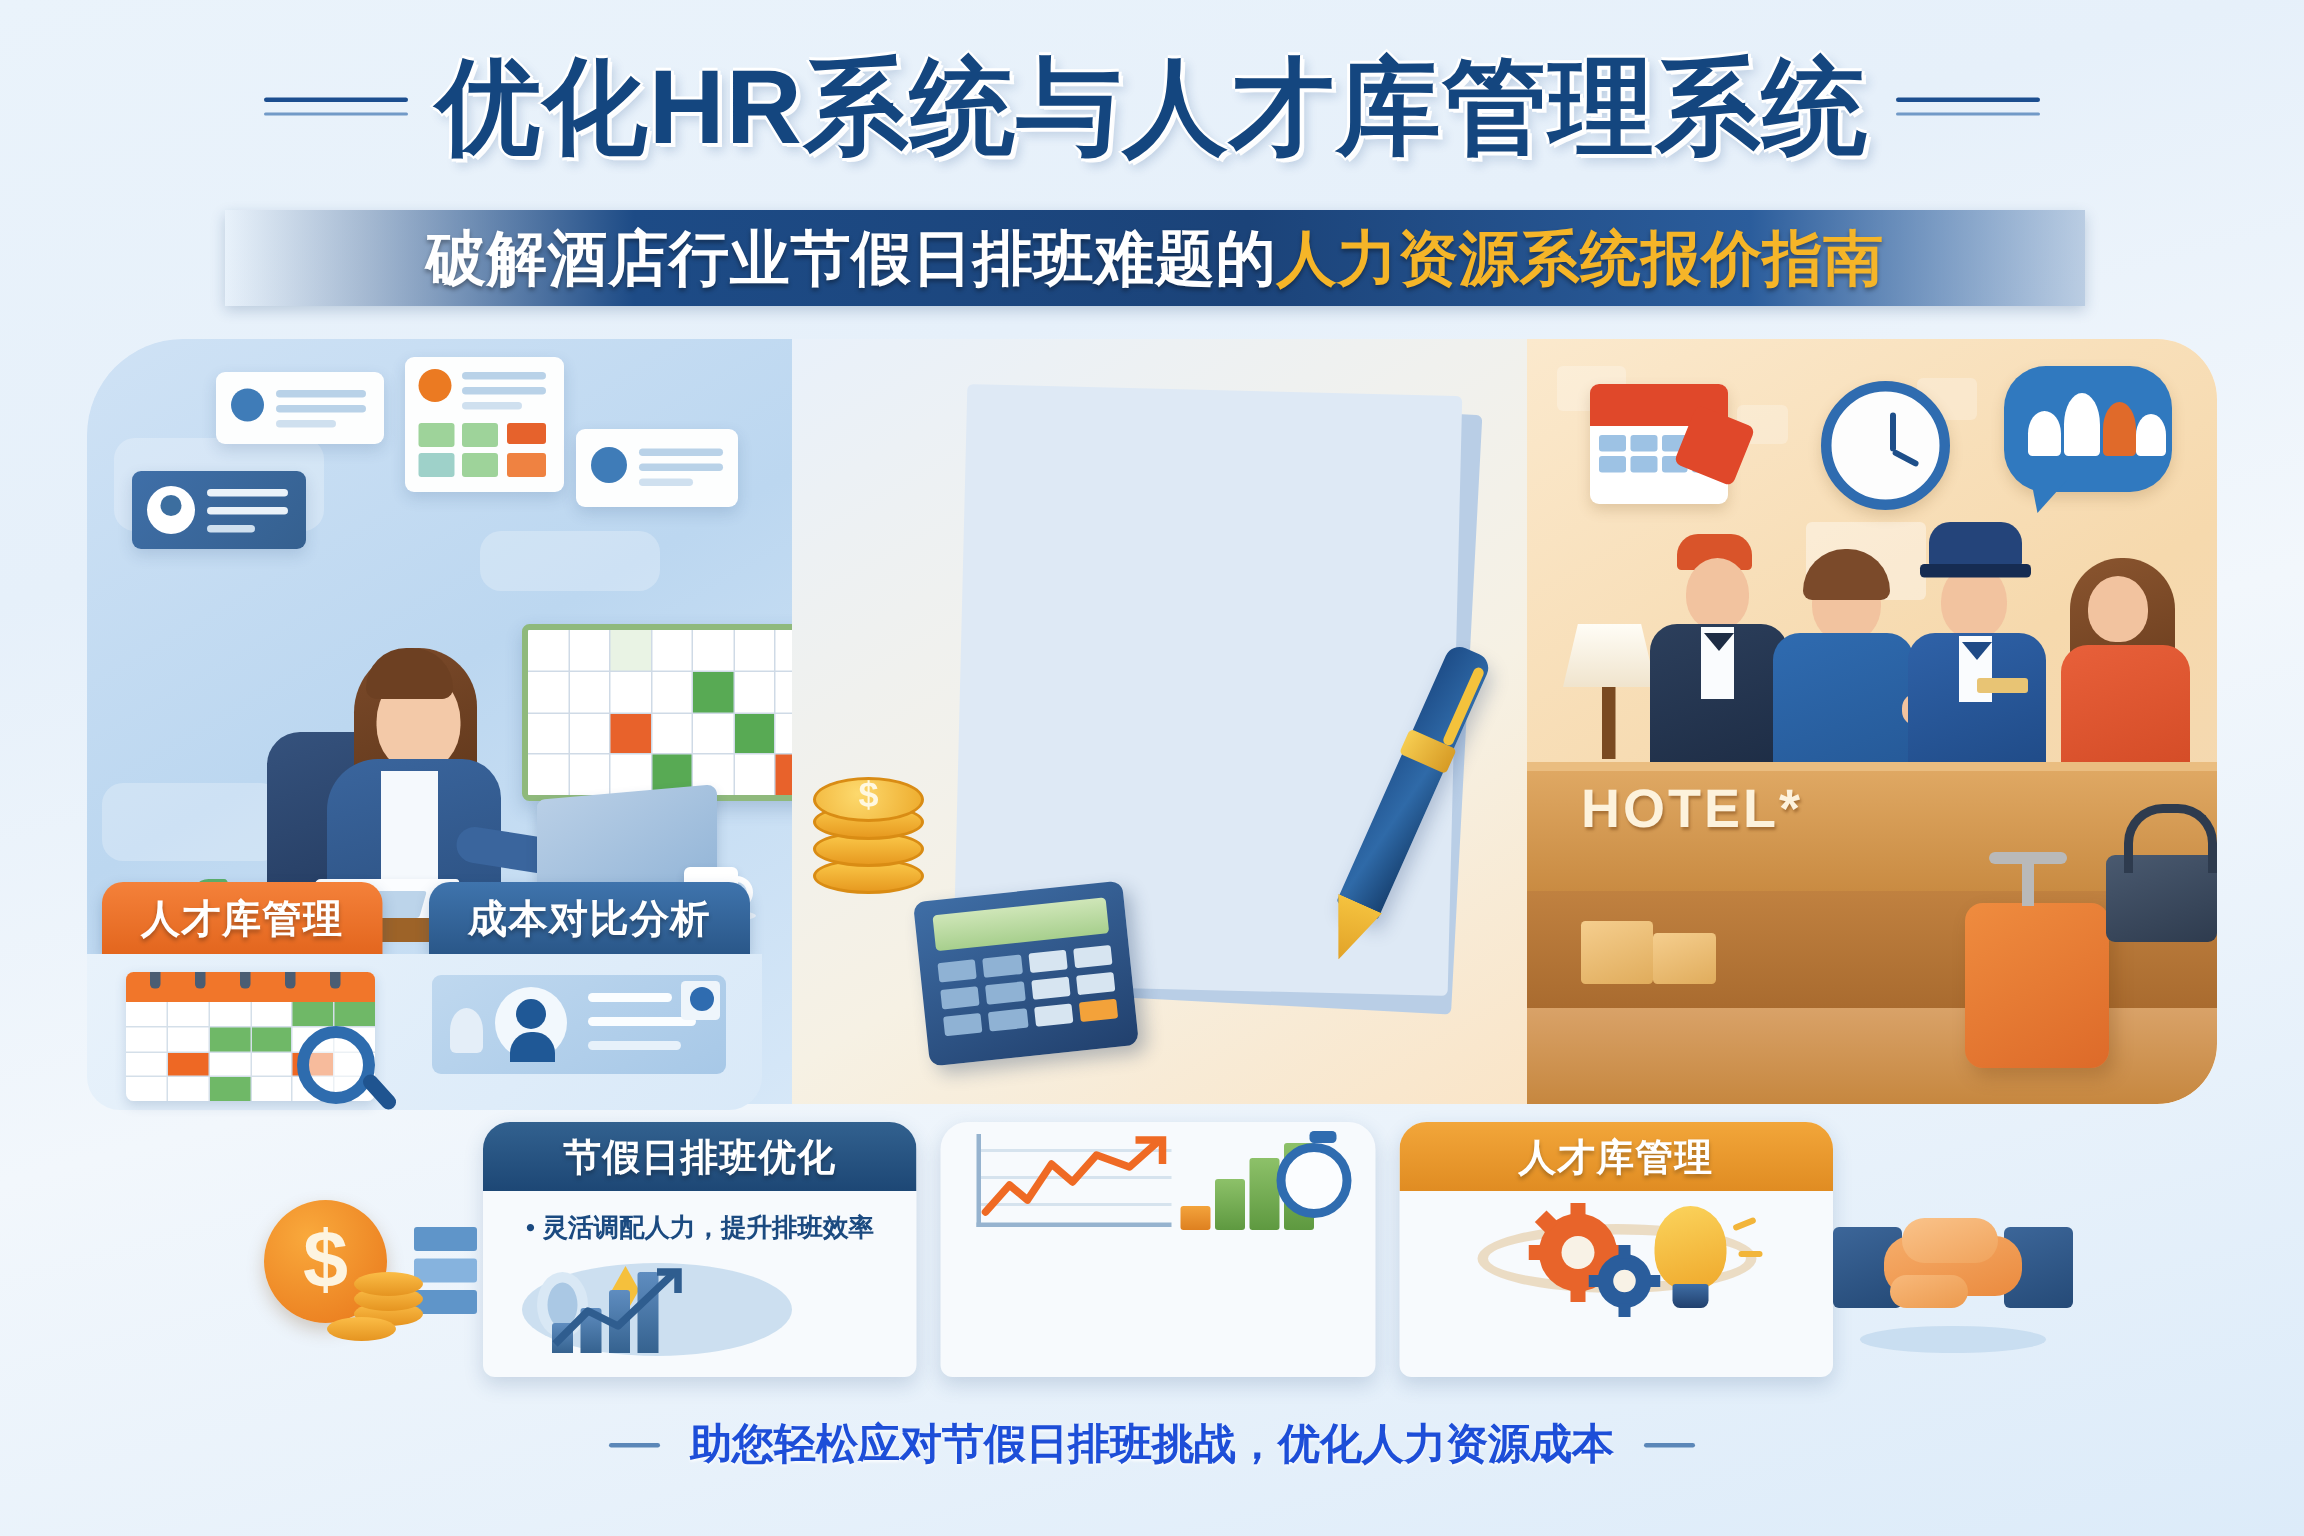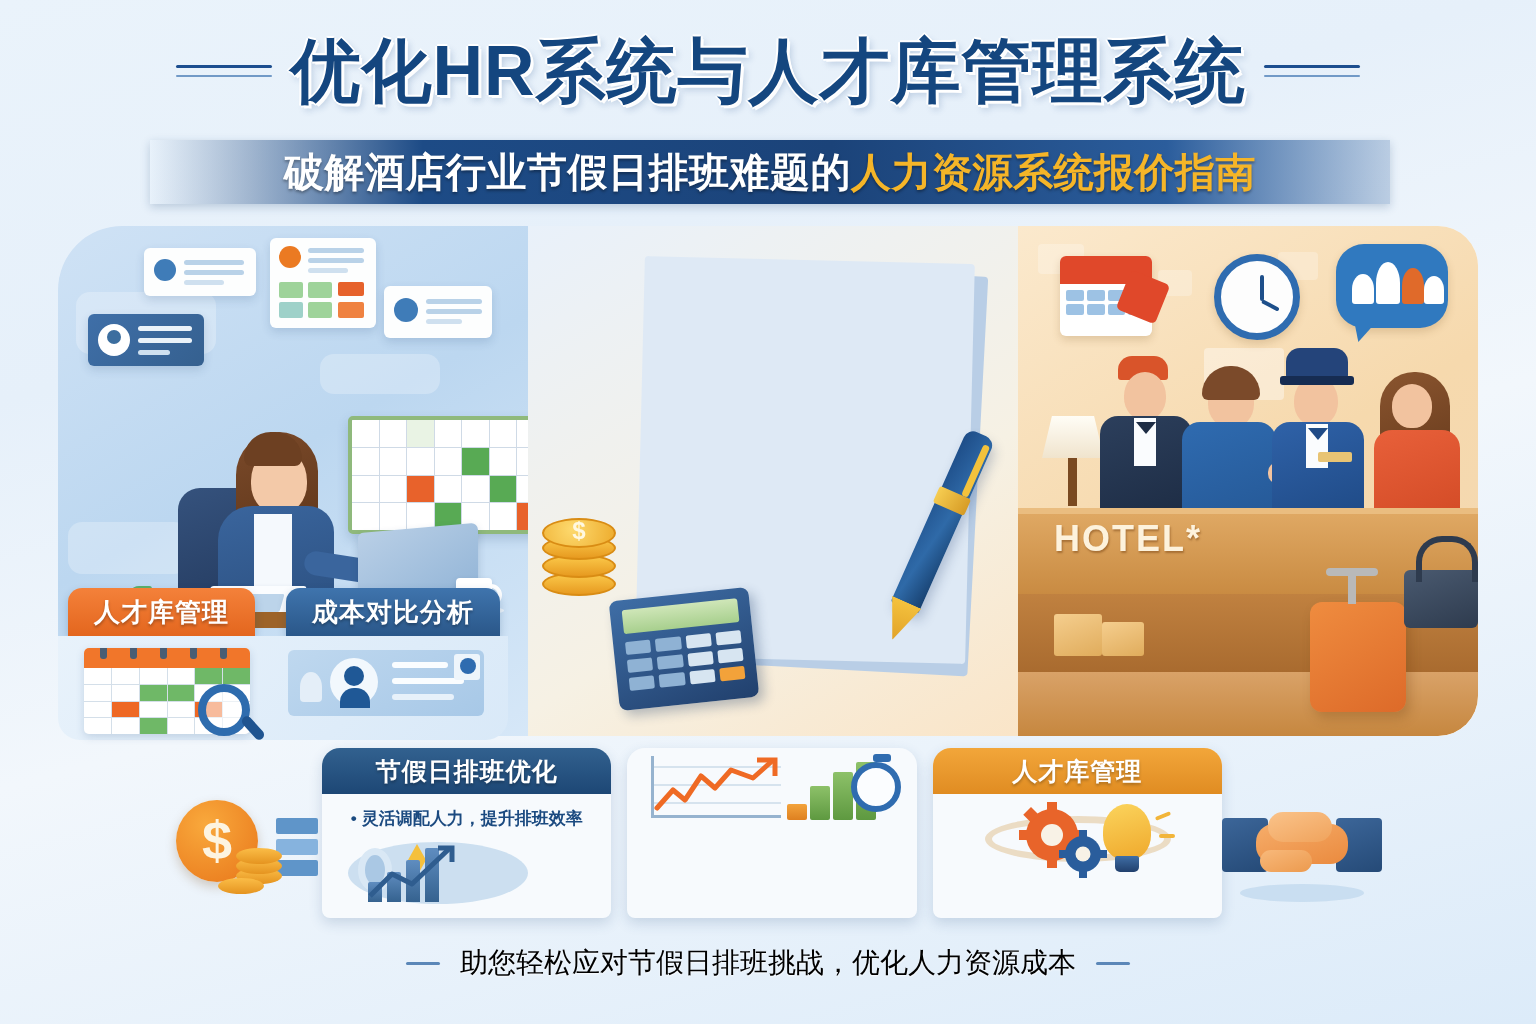--- a/index.html
+++ b/index.html
@@ -296,21 +296,21 @@
   .bars-sm i { display:block; width:42px; height:16px; background:#5f95c9; border-radius:2px; }
   .shake { position:absolute; left:1222px; top:796px; width:160px; height:104px; }
   .cuff { position:absolute; width:46px; height:54px; background: linear-gradient(160deg,#3c6699,#254a77);
           border-radius:4px; }
   .palm { position:absolute; background: linear-gradient(160deg,#f6ad6a,#ea8a3e); border-radius:18px; }
 
   
   .footer { position:absolute; left:0; top:944px; width:1536px;
             display:flex; align-items:center; justify-content:center; gap:20px; }
   .footer-rule { width:34px; height:3px; background:#5b87b8; border-radius:2px; }
-  .footer-text { font-size:28px; font-weight:400; color:#000000; white-space:nowrap;
+  .footer-text { font-size:28px; font-weight:700; color:#1d4ed8; white-space:nowrap;
                  text-shadow: 0 1px 2px rgba(255,255,255,.9); }
 </style>
 </head>
 <body>
 
 <div class="title-wrap">
   <span class="title-rule">
       <i></i>
       <i></i>
     </span>

